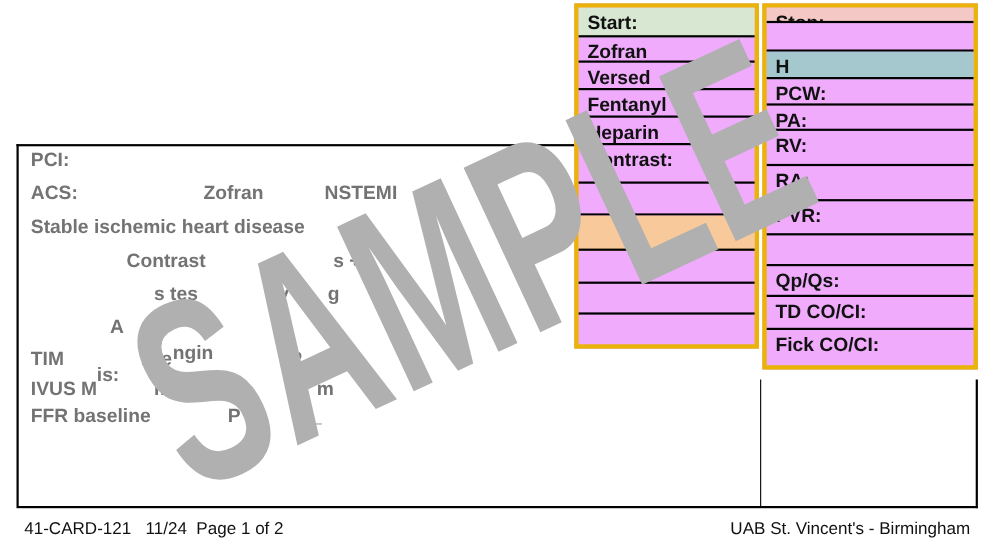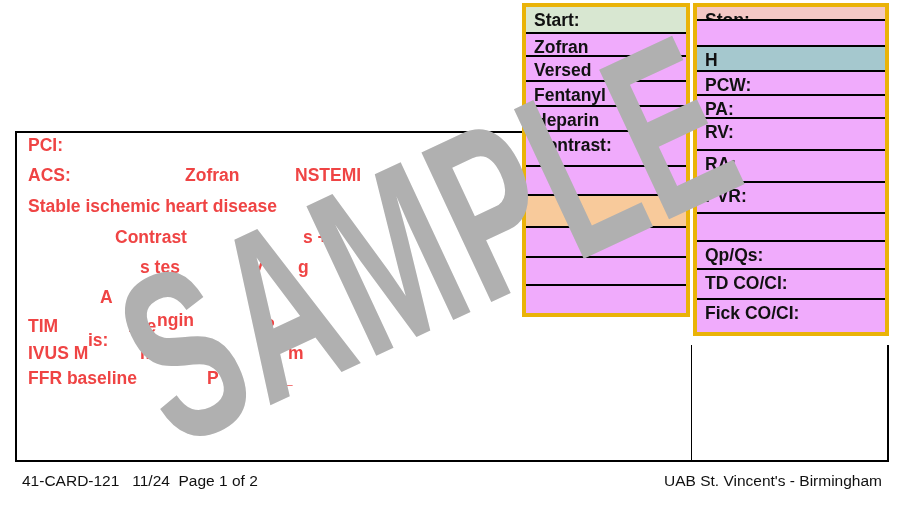--- a/index.html
+++ b/index.html
@@ -18,21 +18,21 @@
   .tbl{position:absolute;border:4px solid #eab308;background:#f0abfc;box-sizing:border-box;}
   .tbl .row{
     box-sizing:border-box;border-bottom:2px solid #000;
     font-weight:700;font-size:17.5px;line-height:1.15;
     padding:3px 4px 0 8px;white-space:nowrap;overflow:hidden;
   }
   .tbl .row:last-child{border-bottom:none;}
   
   .seg{
     position:absolute;font-weight:700;font-size:17.5px;line-height:1.1;
-    white-space:pre;color:#ef4444;
+    white-space:pre;color:#737373;
   }
   
   .footer-left,.footer-right{
     position:absolute;top:472px;font-size:15.5px;font-weight:400;
     white-space:pre;color:#111;
   }
   .footer-left{left:22px;}
   .footer-right{right:18px;}
   
   .watermark{

